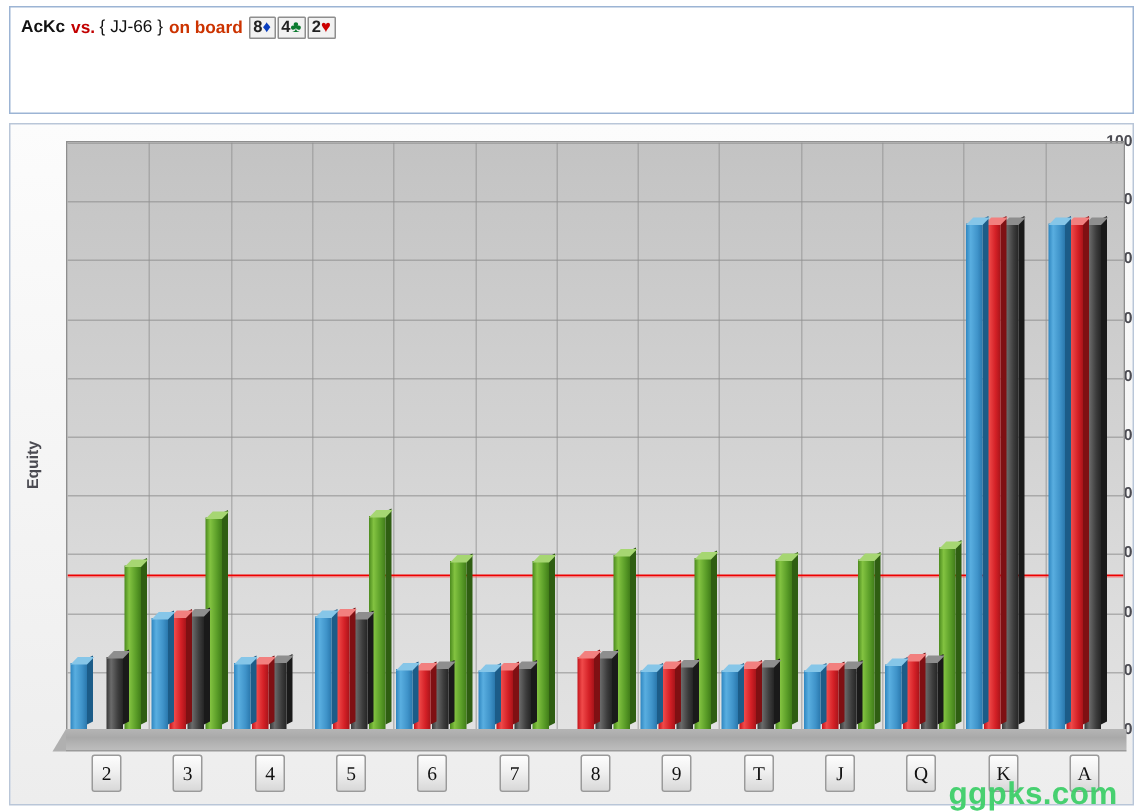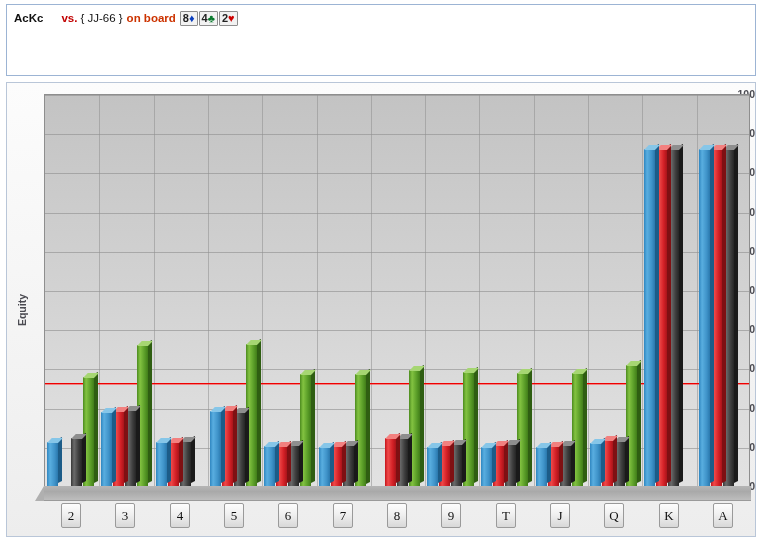--- a/index.html
+++ b/index.html
@@ -20,21 +20,21 @@
     background: #ffffff;
   }
   .header-line {
     position: absolute; left: 7px; top: 6px;
     white-space: nowrap;
     font-size: 11.5px;
     line-height: 14px;
     color: #1a1a1a;
   }
   .hero-hand { color:#111; font-weight:700; }
-  .vs-word { color:#c20000; font-weight:bold; margin:0 3px 0 18px; }
+  .vs-word { color:#c20000; font-weight:bold; margin:0 3px 0 4px; }
   .range-text { color:#111; }
   .onboard-word { color:#cc3300; font-weight:bold; margin:0 4px 0 4px; }
   .card-badge {
     display:inline-block;
     border:1px solid #8e8e8e;
     background:#f2f2f2;
     padding:0 2px;
     margin-right:1px;
     font-size:11px;
     line-height:13px;
@@ -511,15 +511,16 @@
         <div class="xtick" style="left: 299px;">7</div>
         <div class="xtick" style="left: 353px;">8</div>
         <div class="xtick" style="left: 407px;">9</div>
         <div class="xtick" style="left: 462px;">T</div>
         <div class="xtick" style="left: 516px;">J</div>
         <div class="xtick" style="left: 570px;">Q</div>
         <div class="xtick" style="left: 625px;">K</div>
         <div class="xtick" style="left: 679px;">A</div>
       </div>
 
+    <div class="watermark">ggpks.com</div>
   </div>
 
 </div>
 
 </body></html>

